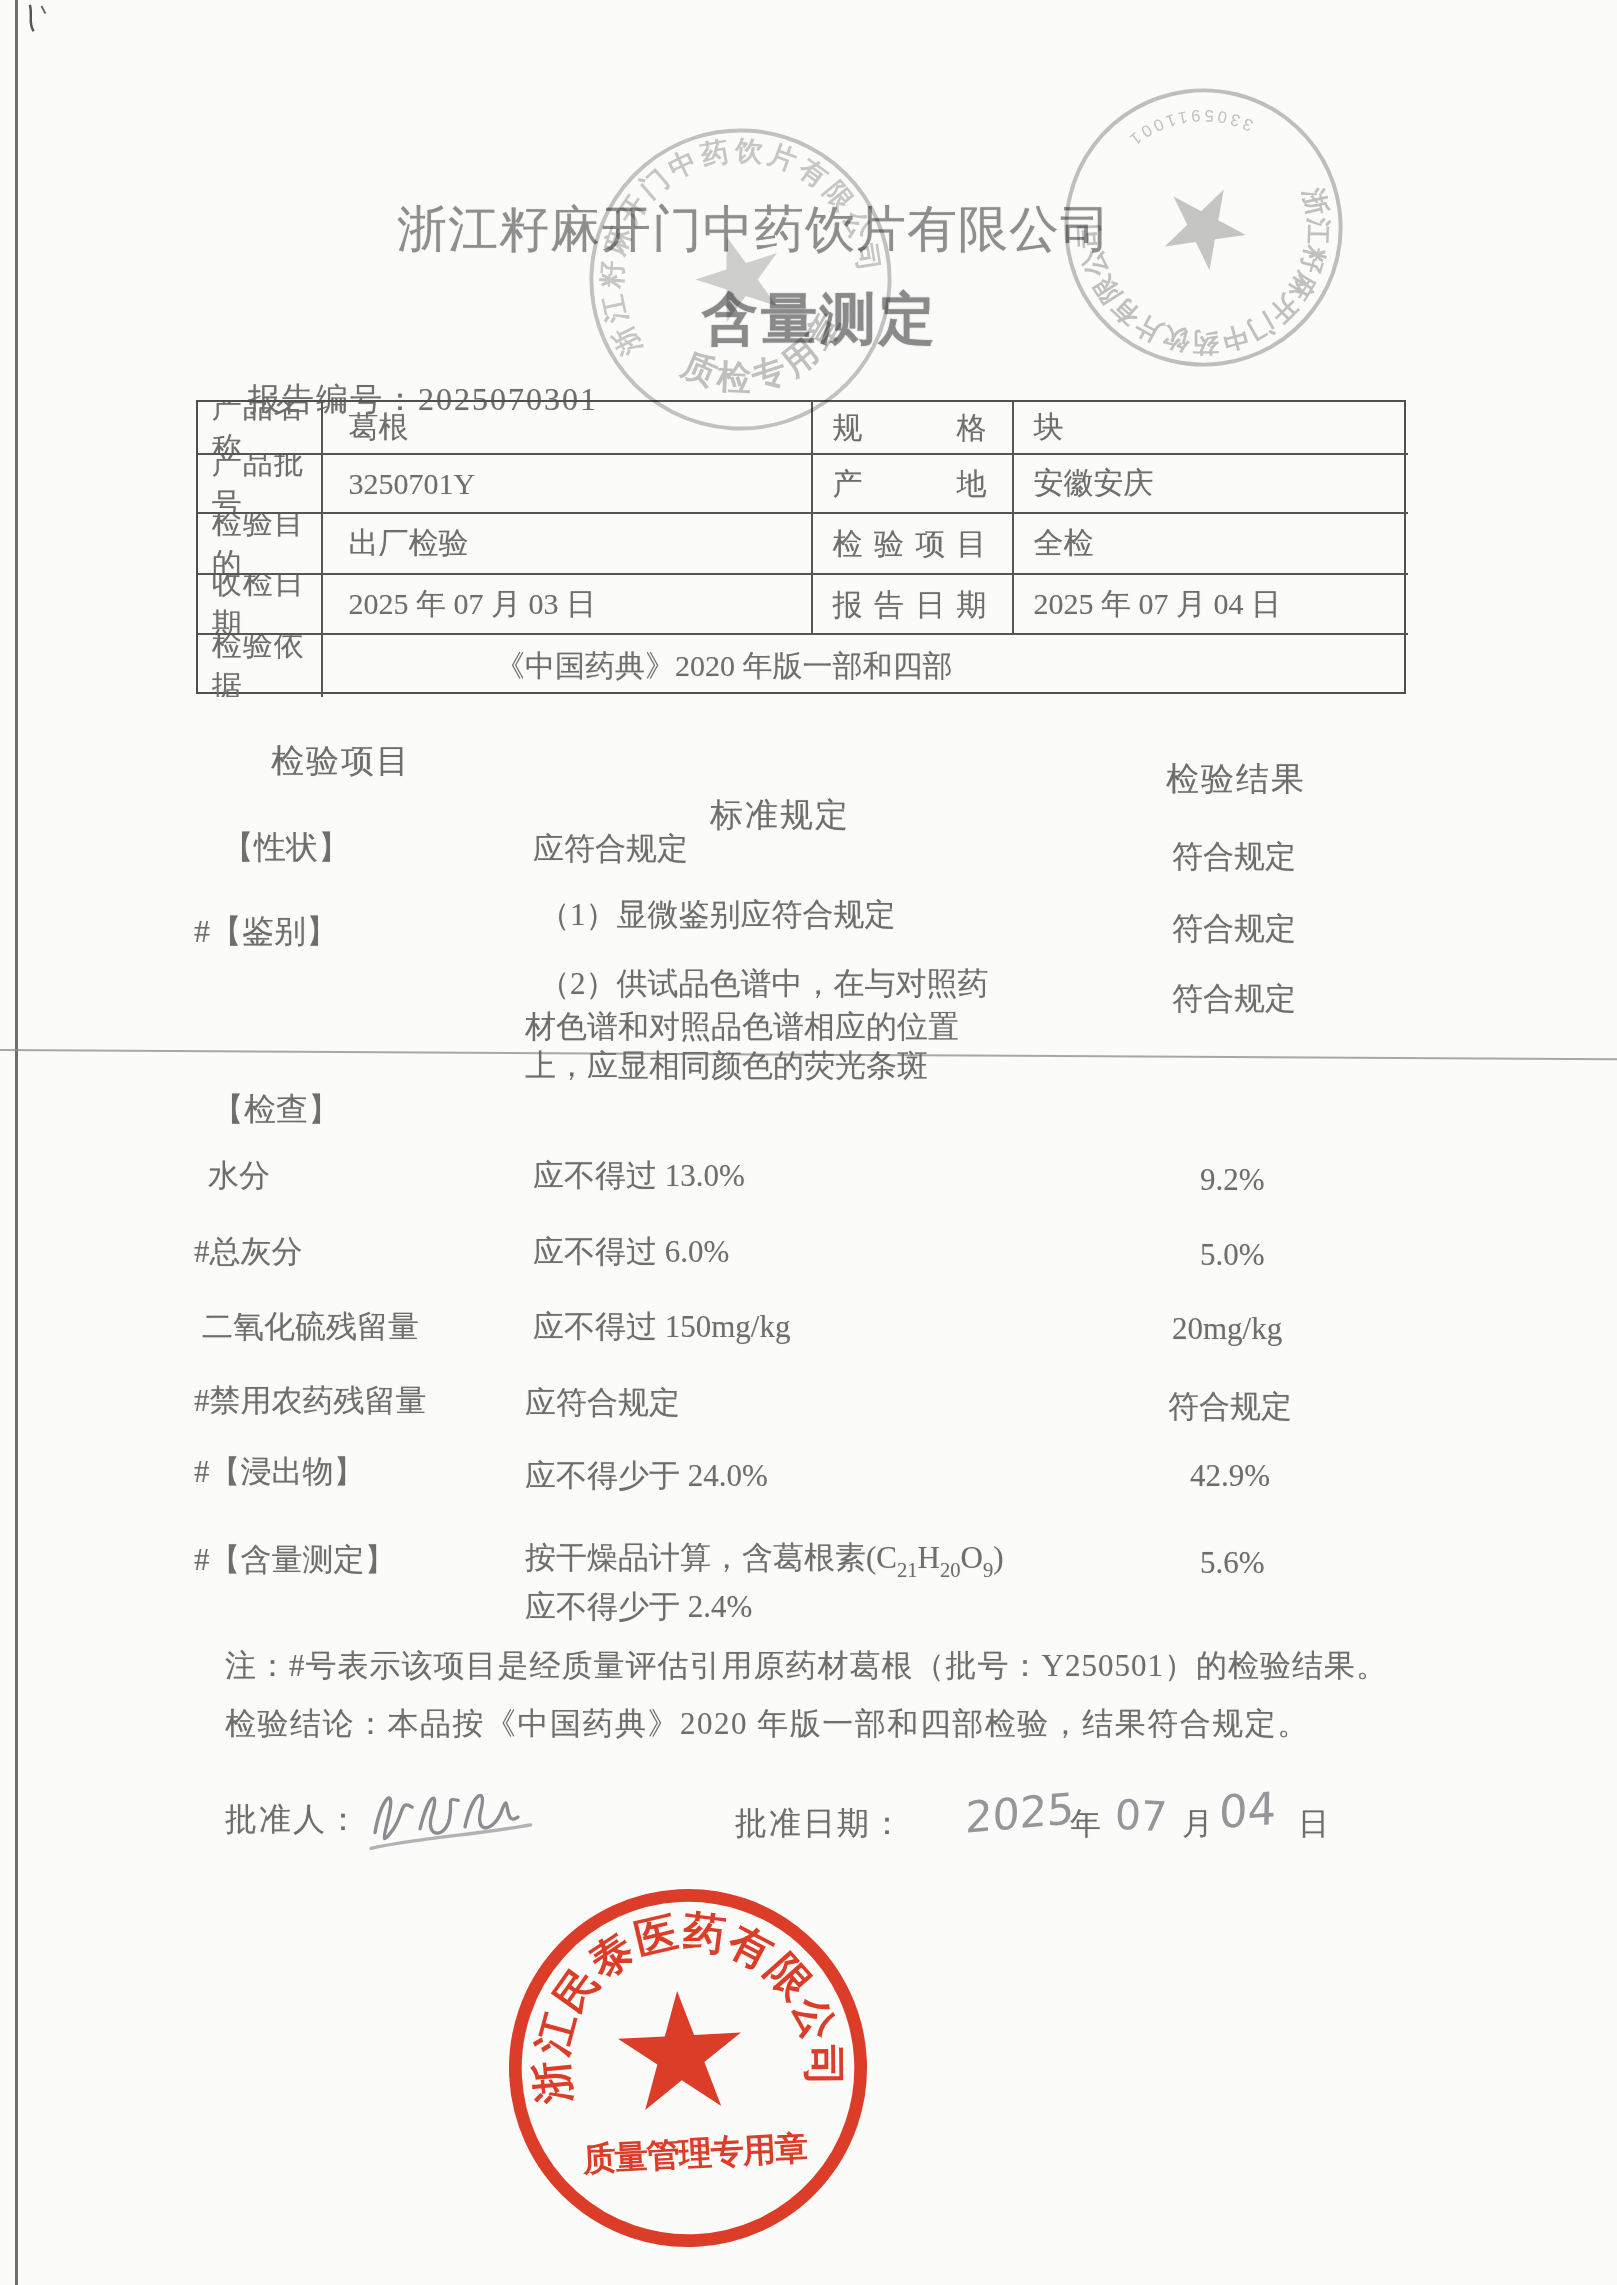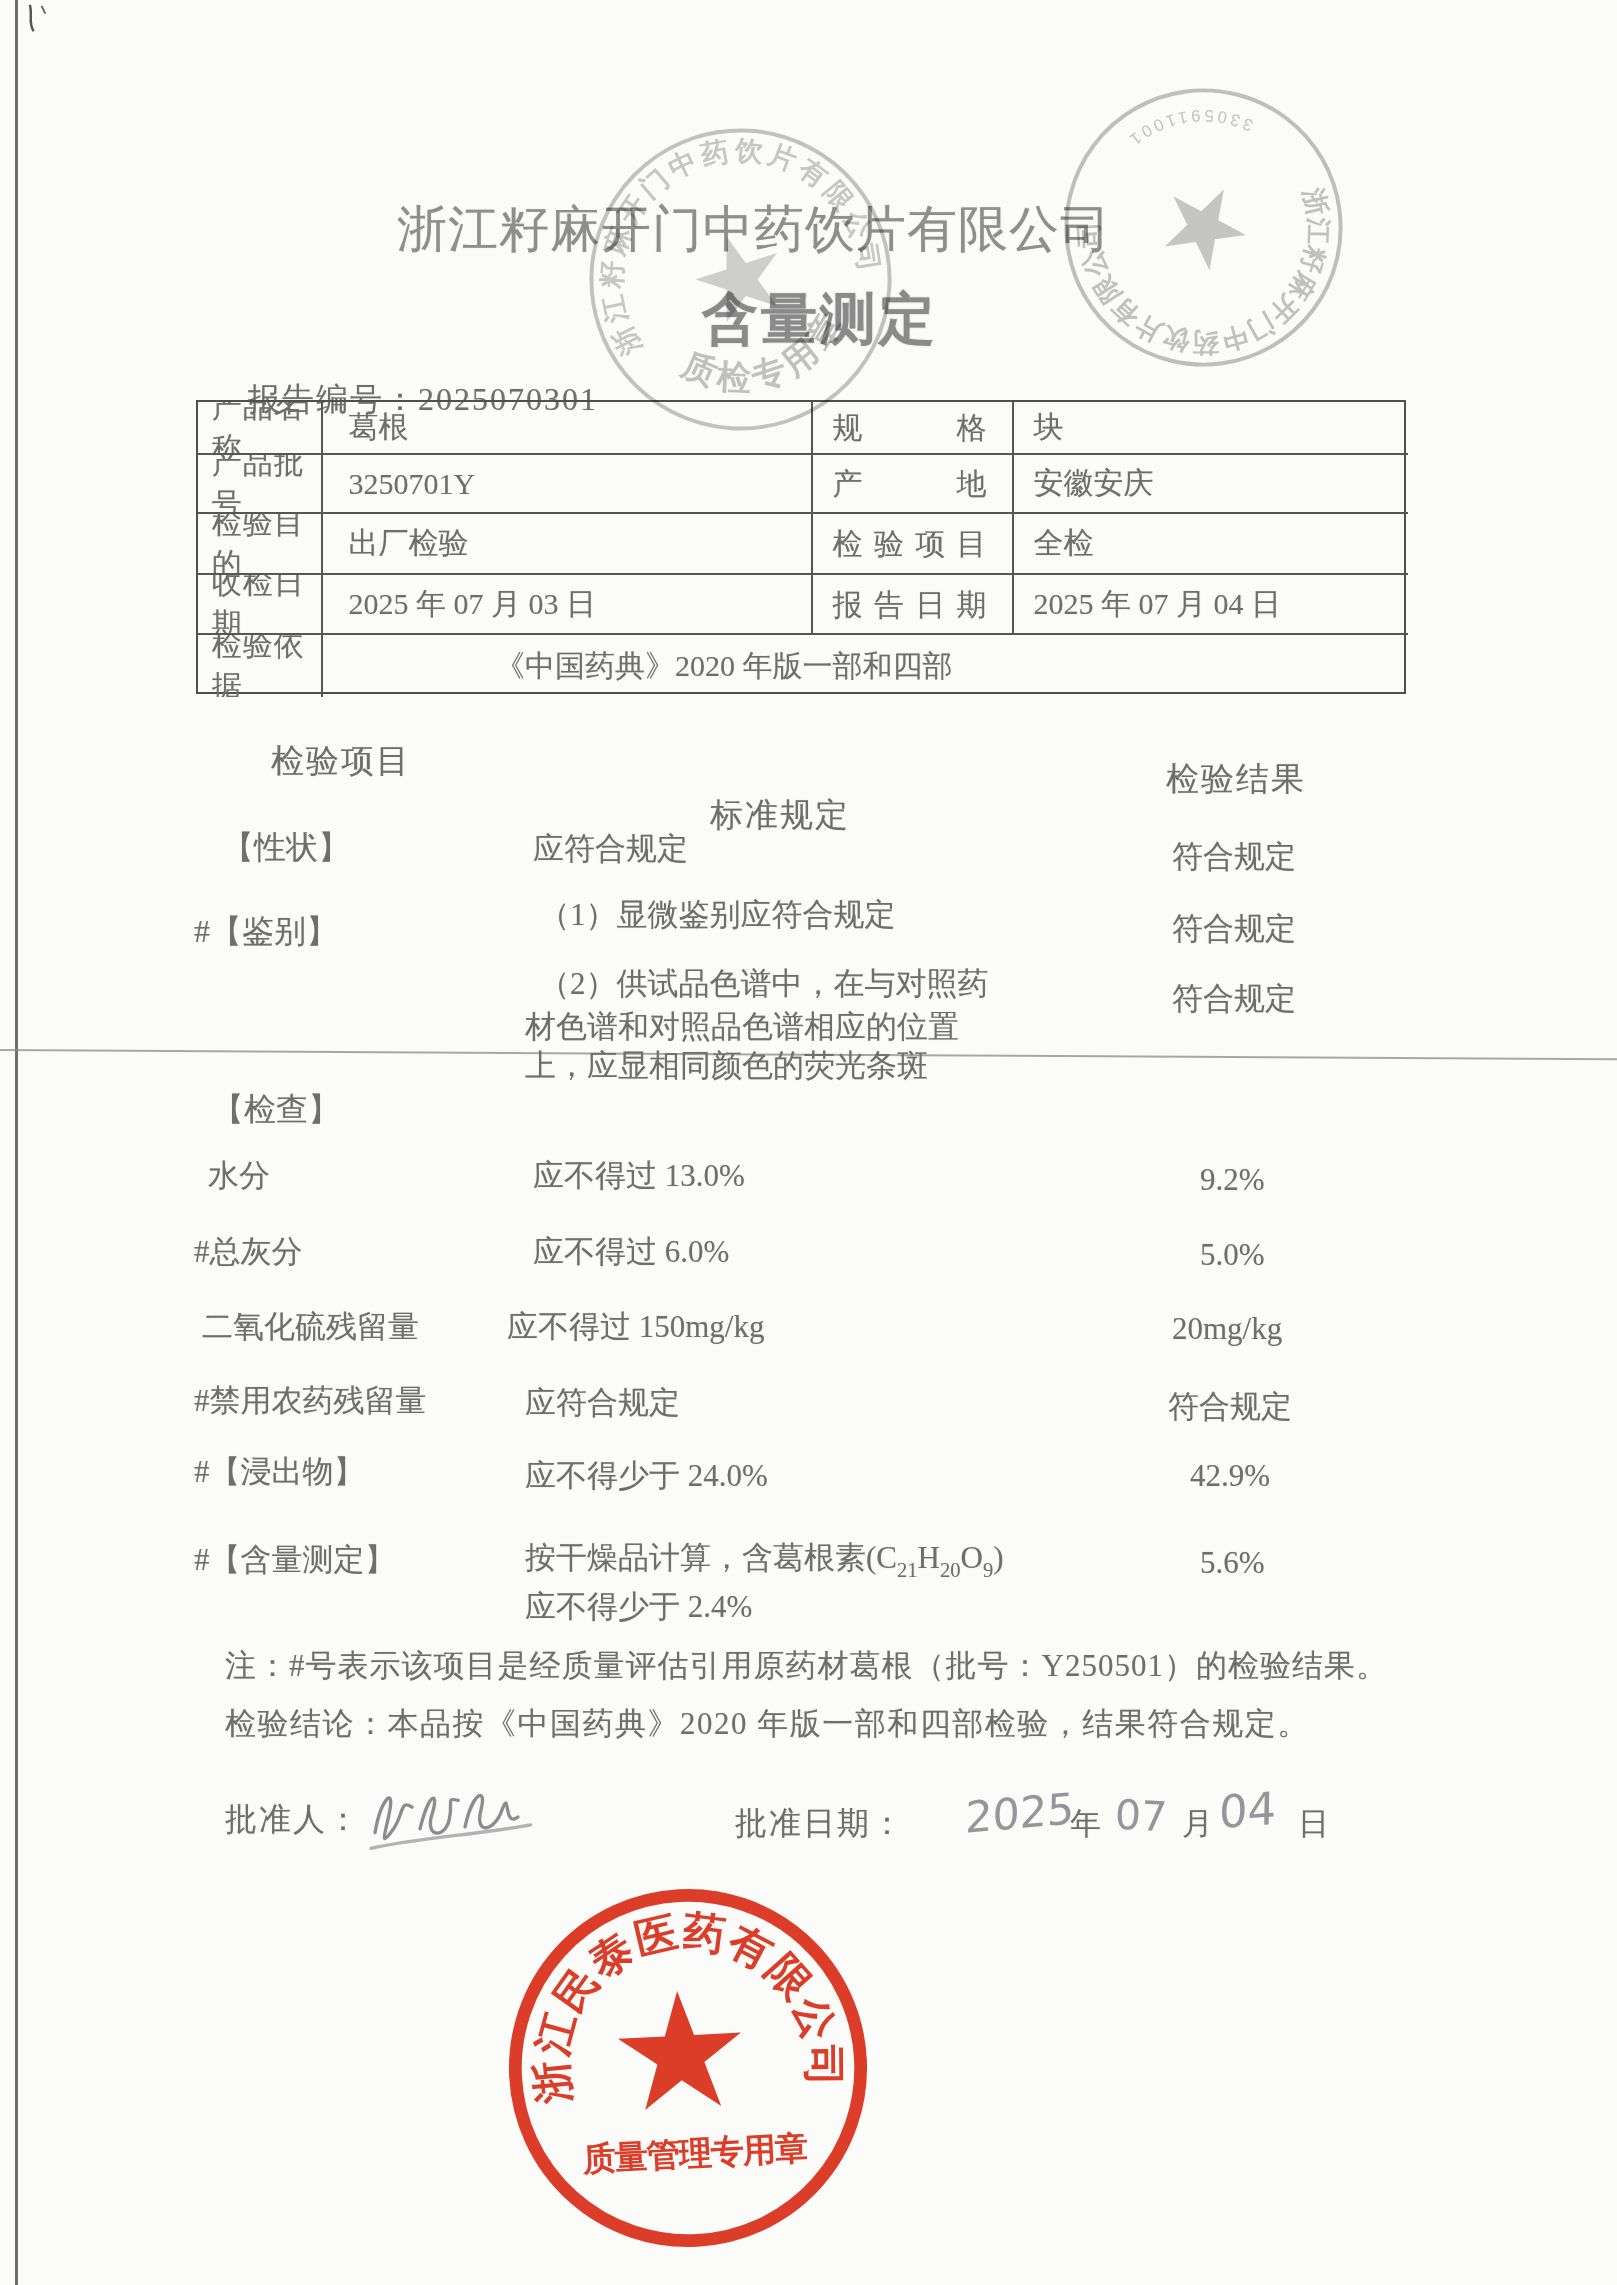--- a/index.html
+++ b/index.html
@@ -109,21 +109,21 @@
 
   <div class="pos ink t32" style="left:208px;top:1155px;">水分</div>
   <div class="pos ink t32" style="left:533px;top:1155px;">应不得过 13.0%</div>
   <div class="pos ink t32" style="left:1200px;top:1162px;">9.2%</div>
 
   <div class="pos ink t32" style="left:194px;top:1231px;">#总灰分</div>
   <div class="pos ink t32" style="left:533px;top:1231px;">应不得过 6.0%</div>
   <div class="pos ink t32" style="left:1200px;top:1237px;">5.0%</div>
 
   <div class="pos ink t32" style="left:202px;top:1306px;">二氧化硫残留量</div>
-  <div class="pos ink t32" style="left:507px;top:1306px;text-align:right;">应不得过 150mg/kg</div>
+  <div class="pos ink t32" style="left:533px;top:1306px;text-align:right;">应不得过 150mg/kg</div>
   <div class="pos ink t32" style="left:1172px;top:1311px;">20mg/kg</div>
 
   <div class="pos ink t32" style="left:194px;top:1380px;">#禁用农药残留量</div>
   <div class="pos ink t32" style="left:525px;top:1382px;">应符合规定</div>
   <div class="pos ink t32" style="left:1168px;top:1386px;">符合规定</div>
 
   <div class="pos ink t32" style="left:194px;top:1451px;">#【浸出物】</div>
   <div class="pos ink t32" style="left:525px;top:1455px;">应不得少于 24.0%</div>
   <div class="pos ink t32" style="left:1190px;top:1458px;">42.9%</div>
 

